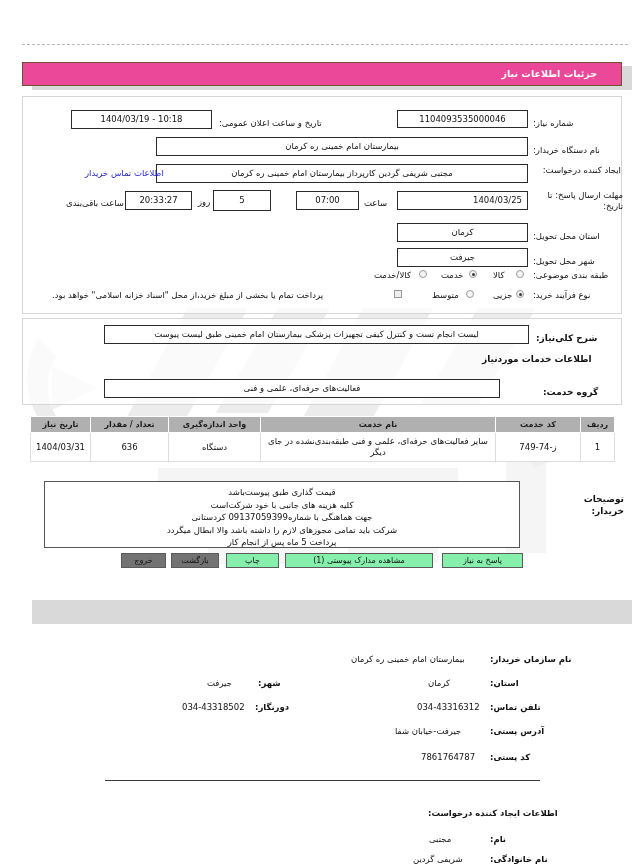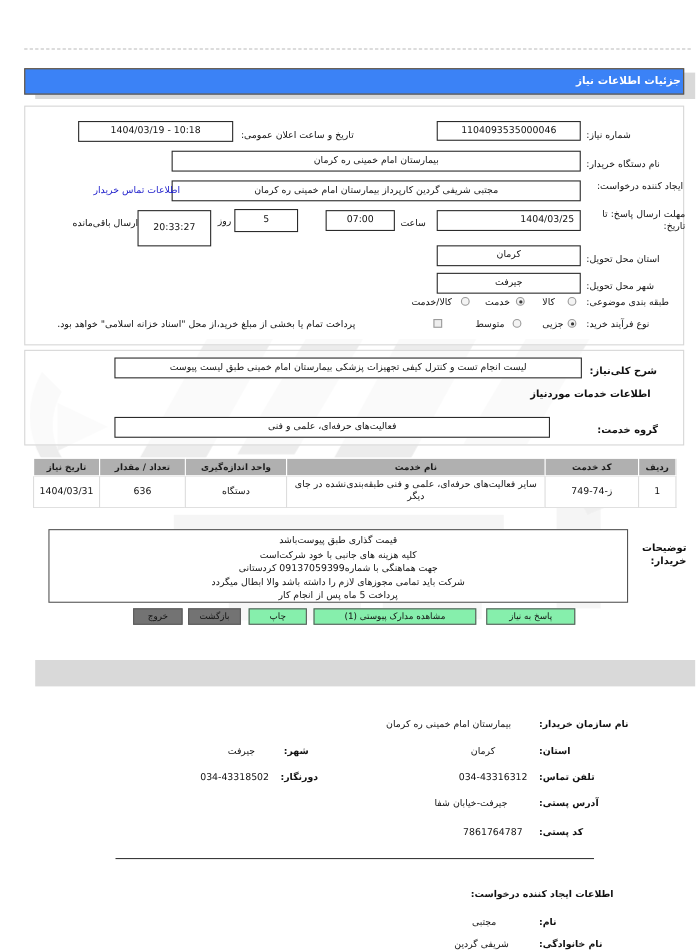--- a/index.html
+++ b/index.html
@@ -30,26 +30,26 @@
     position:absolute;
     left:0;top:300px;
     width:634px;height:300px;
     pointer-events:none;
     z-index:0;
     opacity:.55;
   }
   
   .bar{
     position:absolute;
-    background:#3b82f6;
+    background:#ec4899;
     color:#ffffff;
     font-weight:bold;
     font-size:9.5px;
     line-height:22px;
-    padding:0 2px;
+    padding:0 24px;
     box-sizing:border-box;
     border:1px solid #6d5430;
     z-index:3;
   }
   .bar-shadow{
     position:absolute;
     background:#d9d9d9;
     z-index:2;
   }
   
@@ -226,22 +226,22 @@
   <div class="lbl" style="left:525px;top:157px;width:88px;white-space:normal;line-height:11px;">ایجاد کننده درخواست:</div>
   <div class="box" style="left:148px;top:156px;width:372px;height:19px;justify-content:center;">مجتبی شریفی گردین کارپرداز بیمارستان امام خمینی ره کرمان</div>
   <a class="link" style="left:77px;top:160px;" href="#">اطلاعات تماس خریدار</a>
 
   <div class="lbl" style="left:525px;top:182px;width:90px;white-space:normal;line-height:11px;">مهلت ارسال پاسخ: تا تاریخ:</div>
   <div class="box ltr" style="left:389px;top:183px;width:131px;height:19px;justify-content:flex-end;padding-left:6px;">1404/03/25</div>
   <div class="lbl" style="left:356px;top:190px;">ساعت</div>
   <div class="box ltr" style="left:288px;top:183px;width:63px;height:19px;">07:00</div>
   <div class="box ltr" style="left:205px;top:182px;width:58px;height:21px;">5</div>
   <div class="lbl" style="left:190px;top:189px;">روز</div>
-  <div class="box ltr" style="left:117px;top:183px;width:67px;height:33px;">20:33:27</div>
-  <div class="lbl" style="left:58px;top:190px;">ارسال باقی‌مانده</div>
+  <div class="box ltr" style="left:117px;top:183px;width:67px;height:19px;">20:33:27</div>
+  <div class="lbl" style="left:58px;top:190px;">ساعت باقی‌بندی</div>
 
   <div class="lbl" style="left:525px;top:223px;">استان محل تحویل:</div>
   <div class="box" style="left:389px;top:215px;width:131px;height:19px;justify-content:center;">کرمان</div>
 
   <div class="lbl" style="left:525px;top:248px;">شهر محل تحویل:</div>
   <div class="box" style="left:389px;top:240px;width:131px;height:19px;justify-content:center;">جیرفت</div>
 
   <div class="lbl" style="left:525px;top:262px;">طبقه بندی موضوعی:</div>
   <div class="radio" style="left:508px;top:262px;"></div>
   <div class="lbl" style="left:485px;top:262px;">کالا</div>
@@ -293,21 +293,21 @@
         <td class="lbl ltr" style="position:static;direction:ltr;">ز-74-749</td>
         <td>سایر فعالیت‌های حرفه‌ای، علمی و فنی طبقه‌بندی‌نشده در جای دیگر</td>
         <td>دستگاه</td>
         <td style="direction:ltr;">636</td>
         <td style="direction:ltr;">1404/03/31</td>
       </tr>
     </tbody>
   </table>
 
   <div class="lbl b" style="left:572px;top:485px;font-size:9px;width:44px;white-space:normal;line-height:12px;text-align:right;">توضیحات خریدار:</div>
-  <div class="box multiline" style="left:36px;top:473px;width:527px;height:67px;">
+  <div class="box multiline" style="left:36px;top:473px;width:476px;height:67px;">
     <div style="text-align:center;">قیمت گذاری طبق پیوست‌باشد</div>
     <div style="text-align:center;">کلیه هزینه های جانبی با خود شرکت‌است</div>
     <div style="text-align:center;">جهت هماهنگی با شماره09137059399 کردستانی</div>
     <div style="text-align:center;">شرکت باید تمامی مجوزهای لازم را داشته باشد والا ابطال میگردد</div>
     <div style="text-align:center;">پرداخت 5 ماه پس از انجام کار</div>
   </div>
 
   <div class="btn green" style="left:434px;top:545px;width:81px;height:15px;">پاسخ به نیاز</div>
   <div class="btn green" style="left:277px;top:545px;width:148px;height:15px;">مشاهده مدارک پیوستی (1)</div>
   <div class="btn green" style="left:218px;top:545px;width:53px;height:15px;">چاپ</div>

